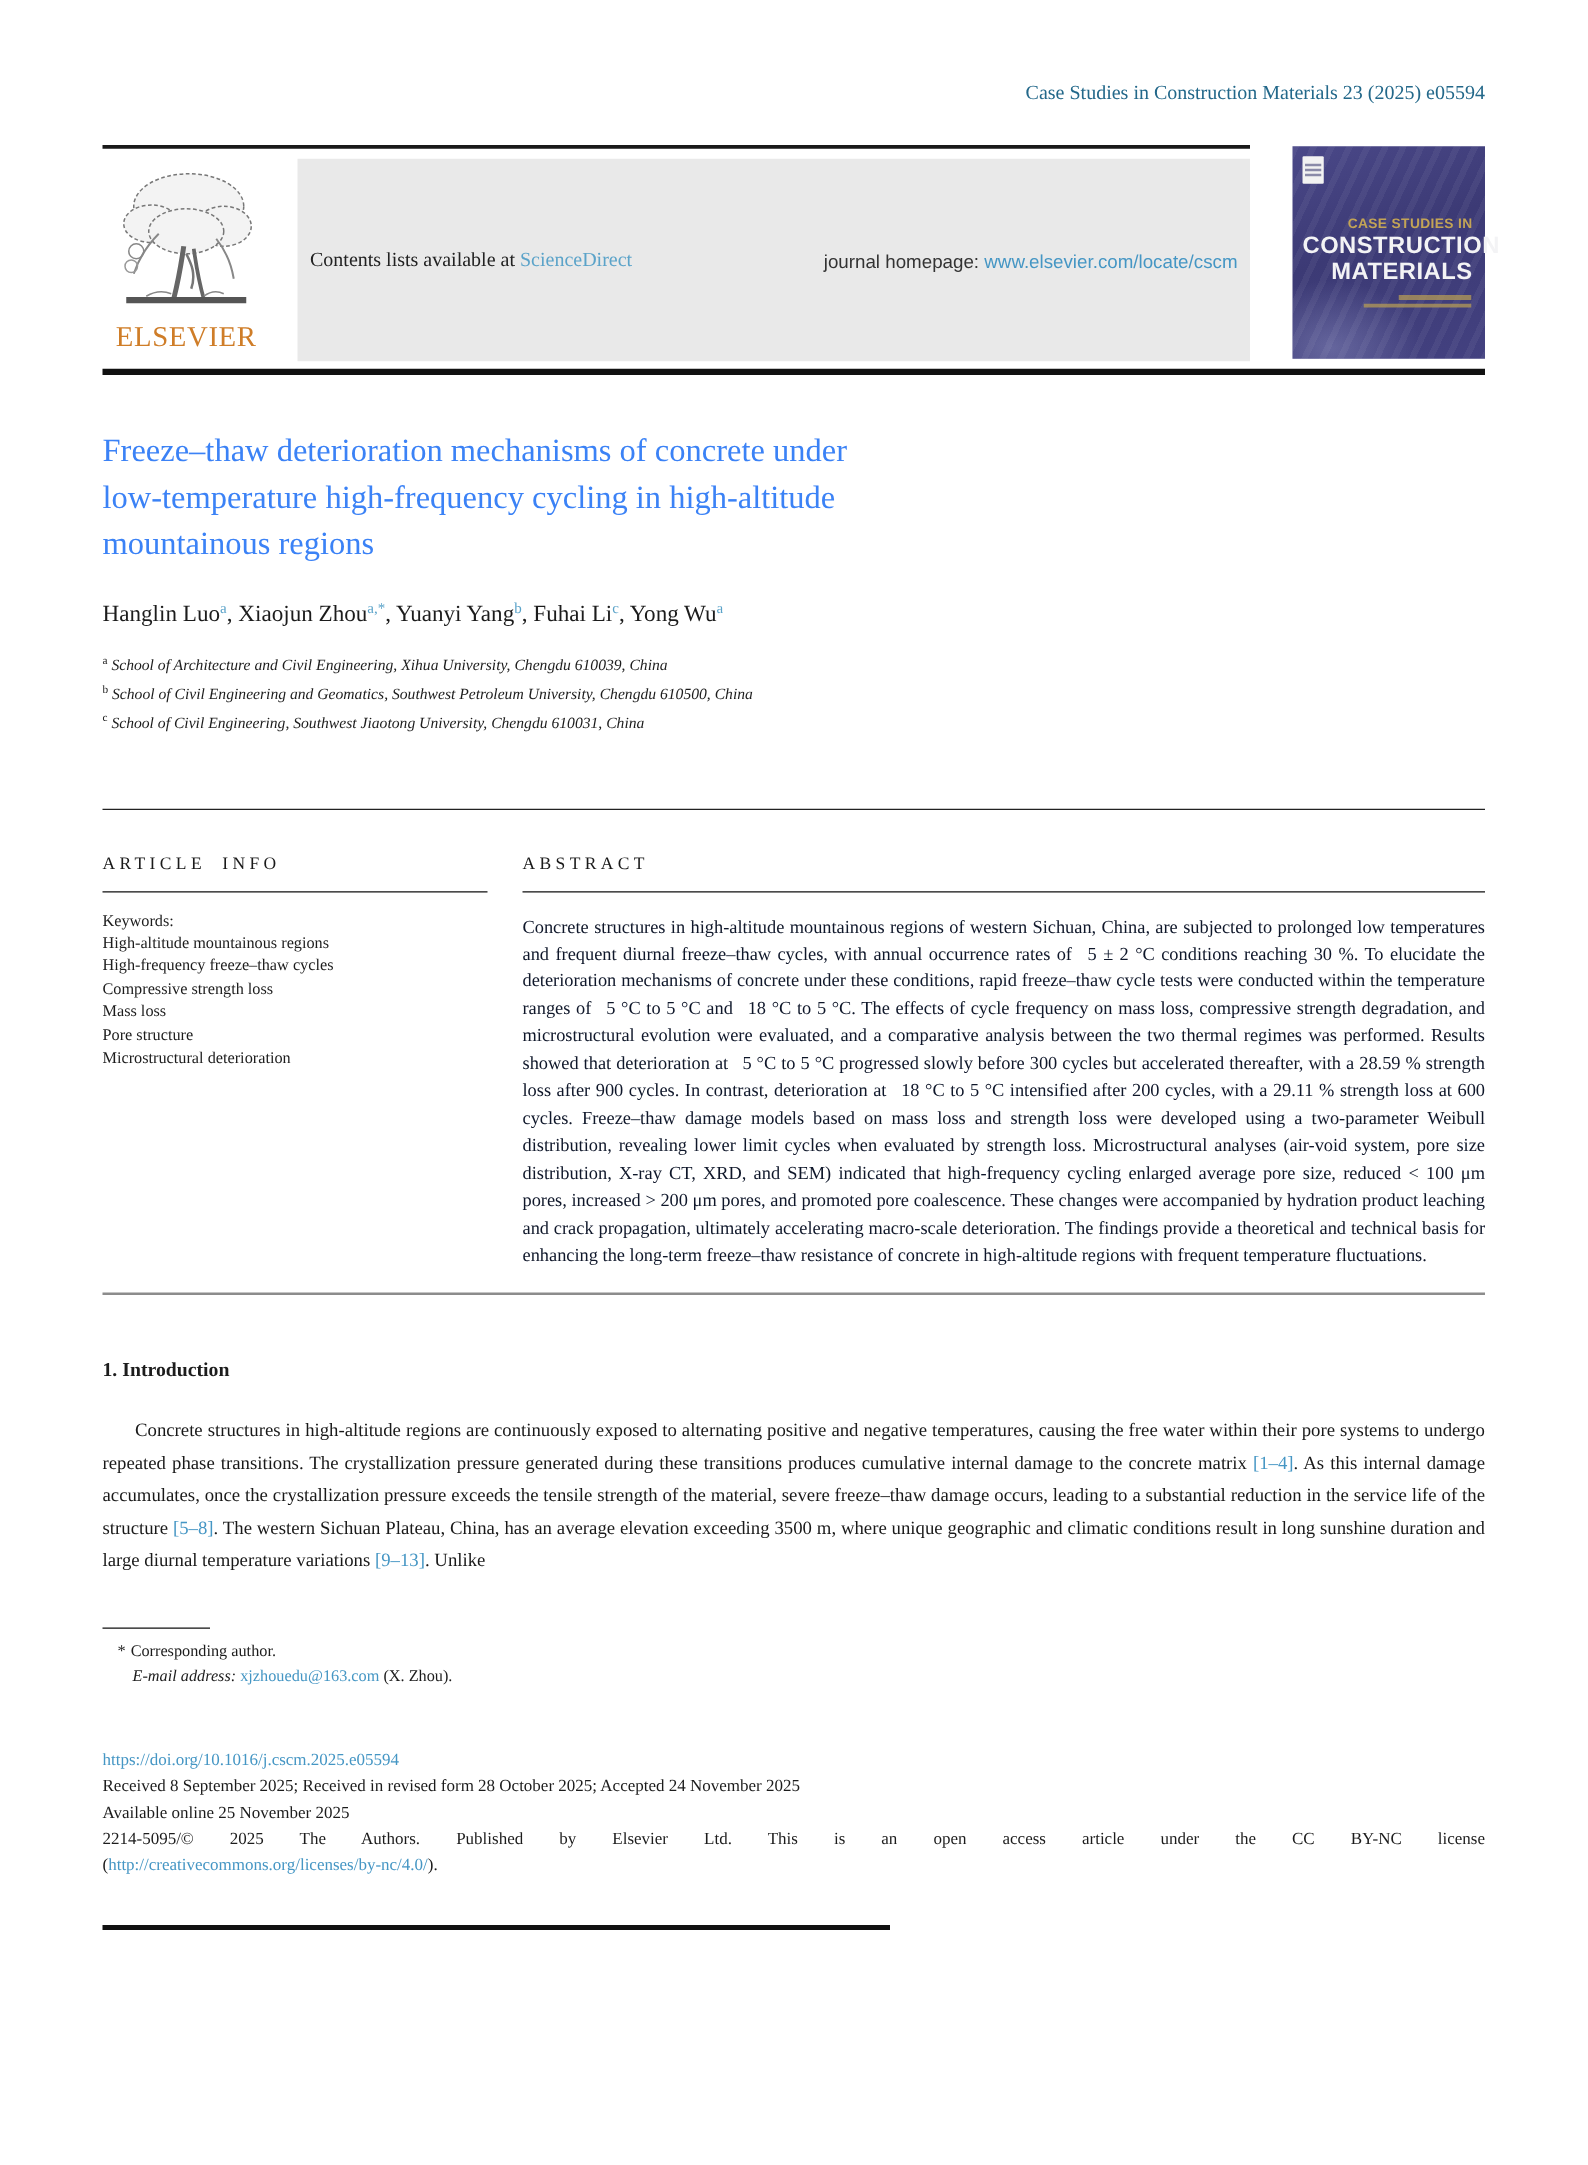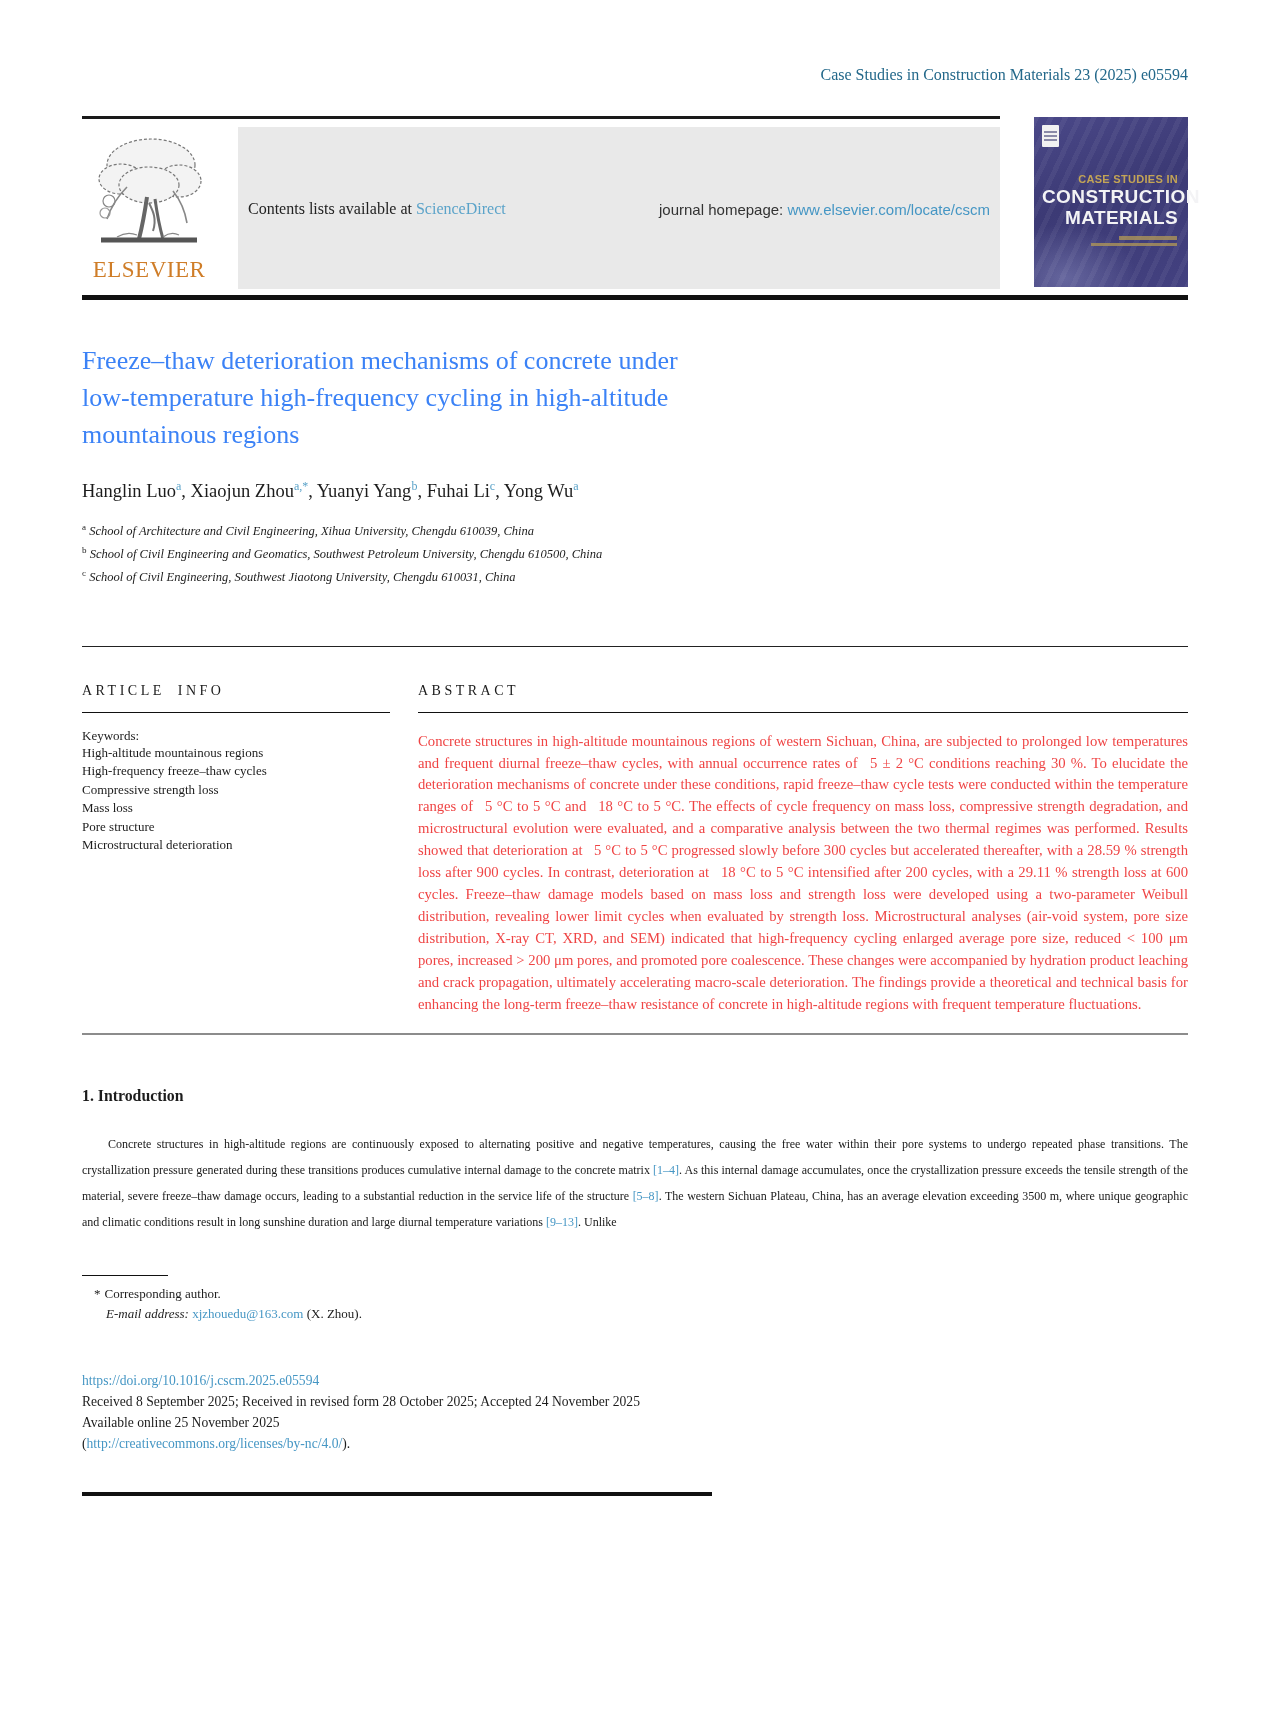--- a/index.html
+++ b/index.html
@@ -78,28 +78,28 @@
   
   .info-wrap { display:flex; }
   .col-left { width:308px; padding-top:36px; }
   .col-right { flex:1; margin-left:28px; padding-top:36px; }
   .sec-head { font-size:14px; letter-spacing:3.5px; word-spacing:6px; color:#1a1a1a; }
   .head-rule { margin-top:13px; border-top:1.8px solid #111; }
   .kw-label { margin-top:15px; font-size:13px; }
   .kw-item { font-size:13px; line-height:18.5px; }
   .abstract-text {
     margin-top:18px; font-size:14.7px; line-height:21.9px;
-    text-align:justify; color:#ef4444;
+    text-align:justify; color:#0f172a;
   }
   .section-end-rule { margin-top:18px; border-top:2px solid #8c8c8c; }
 
   
   .intro-head { margin-top:52px; font-size:15.8px; font-weight:bold; }
   .intro-para {
-    margin-top:26px; font-size:12px; line-height:26px;
+    margin-top:26px; font-size:15px; line-height:26px;
     text-align:justify; text-indent:26px; color:#191919;
   }
   .cite { color:#4596c4; }
 
   
   .footnote { margin-top:40px; }
   .footnote-rule { width:86px; border-top:1.5px solid #111; margin-bottom:8px; }
   .fn-line { font-size:13px; line-height:20px; padding-left:12px; }
   .fn-line .star { padding-right:4px; }
   .fn-line.email { padding-left:24px; }
@@ -228,20 +228,25 @@
       <div class="fn-line email">
         <span class="em-label">E-mail address:</span>
         <a class="lnk-blue">xjzhouedu@163.com</a><span> (X. Zhou).</span>
       </div>
     </div>
 
     <div class="footer">
       <a class="doi lnk-blue">https://doi.org/10.1016/j.cscm.2025.e05594</a>
       <div>Received 8 September 2025; Received in revised form 28 October 2025; Accepted 24 November 2025</div>
       <div>Available online 25 November 2025</div>
+      <div class="copyright-line">
+        <span>2214-5095/© 2025 The Authors.</span>
+        <span>Published by Elsevier Ltd.</span>
+        <span>This is an open access article under the CC BY-NC license</span>
+      </div>
       <div>
         <span>(</span><a class="lnk-blue">http://creativecommons.org/licenses/by-nc/4.0/</a><span>).</span>
       </div>
     </div>
 
     <div class="bottom-partial-rule"></div>
 
   </div>
 </div>
 

